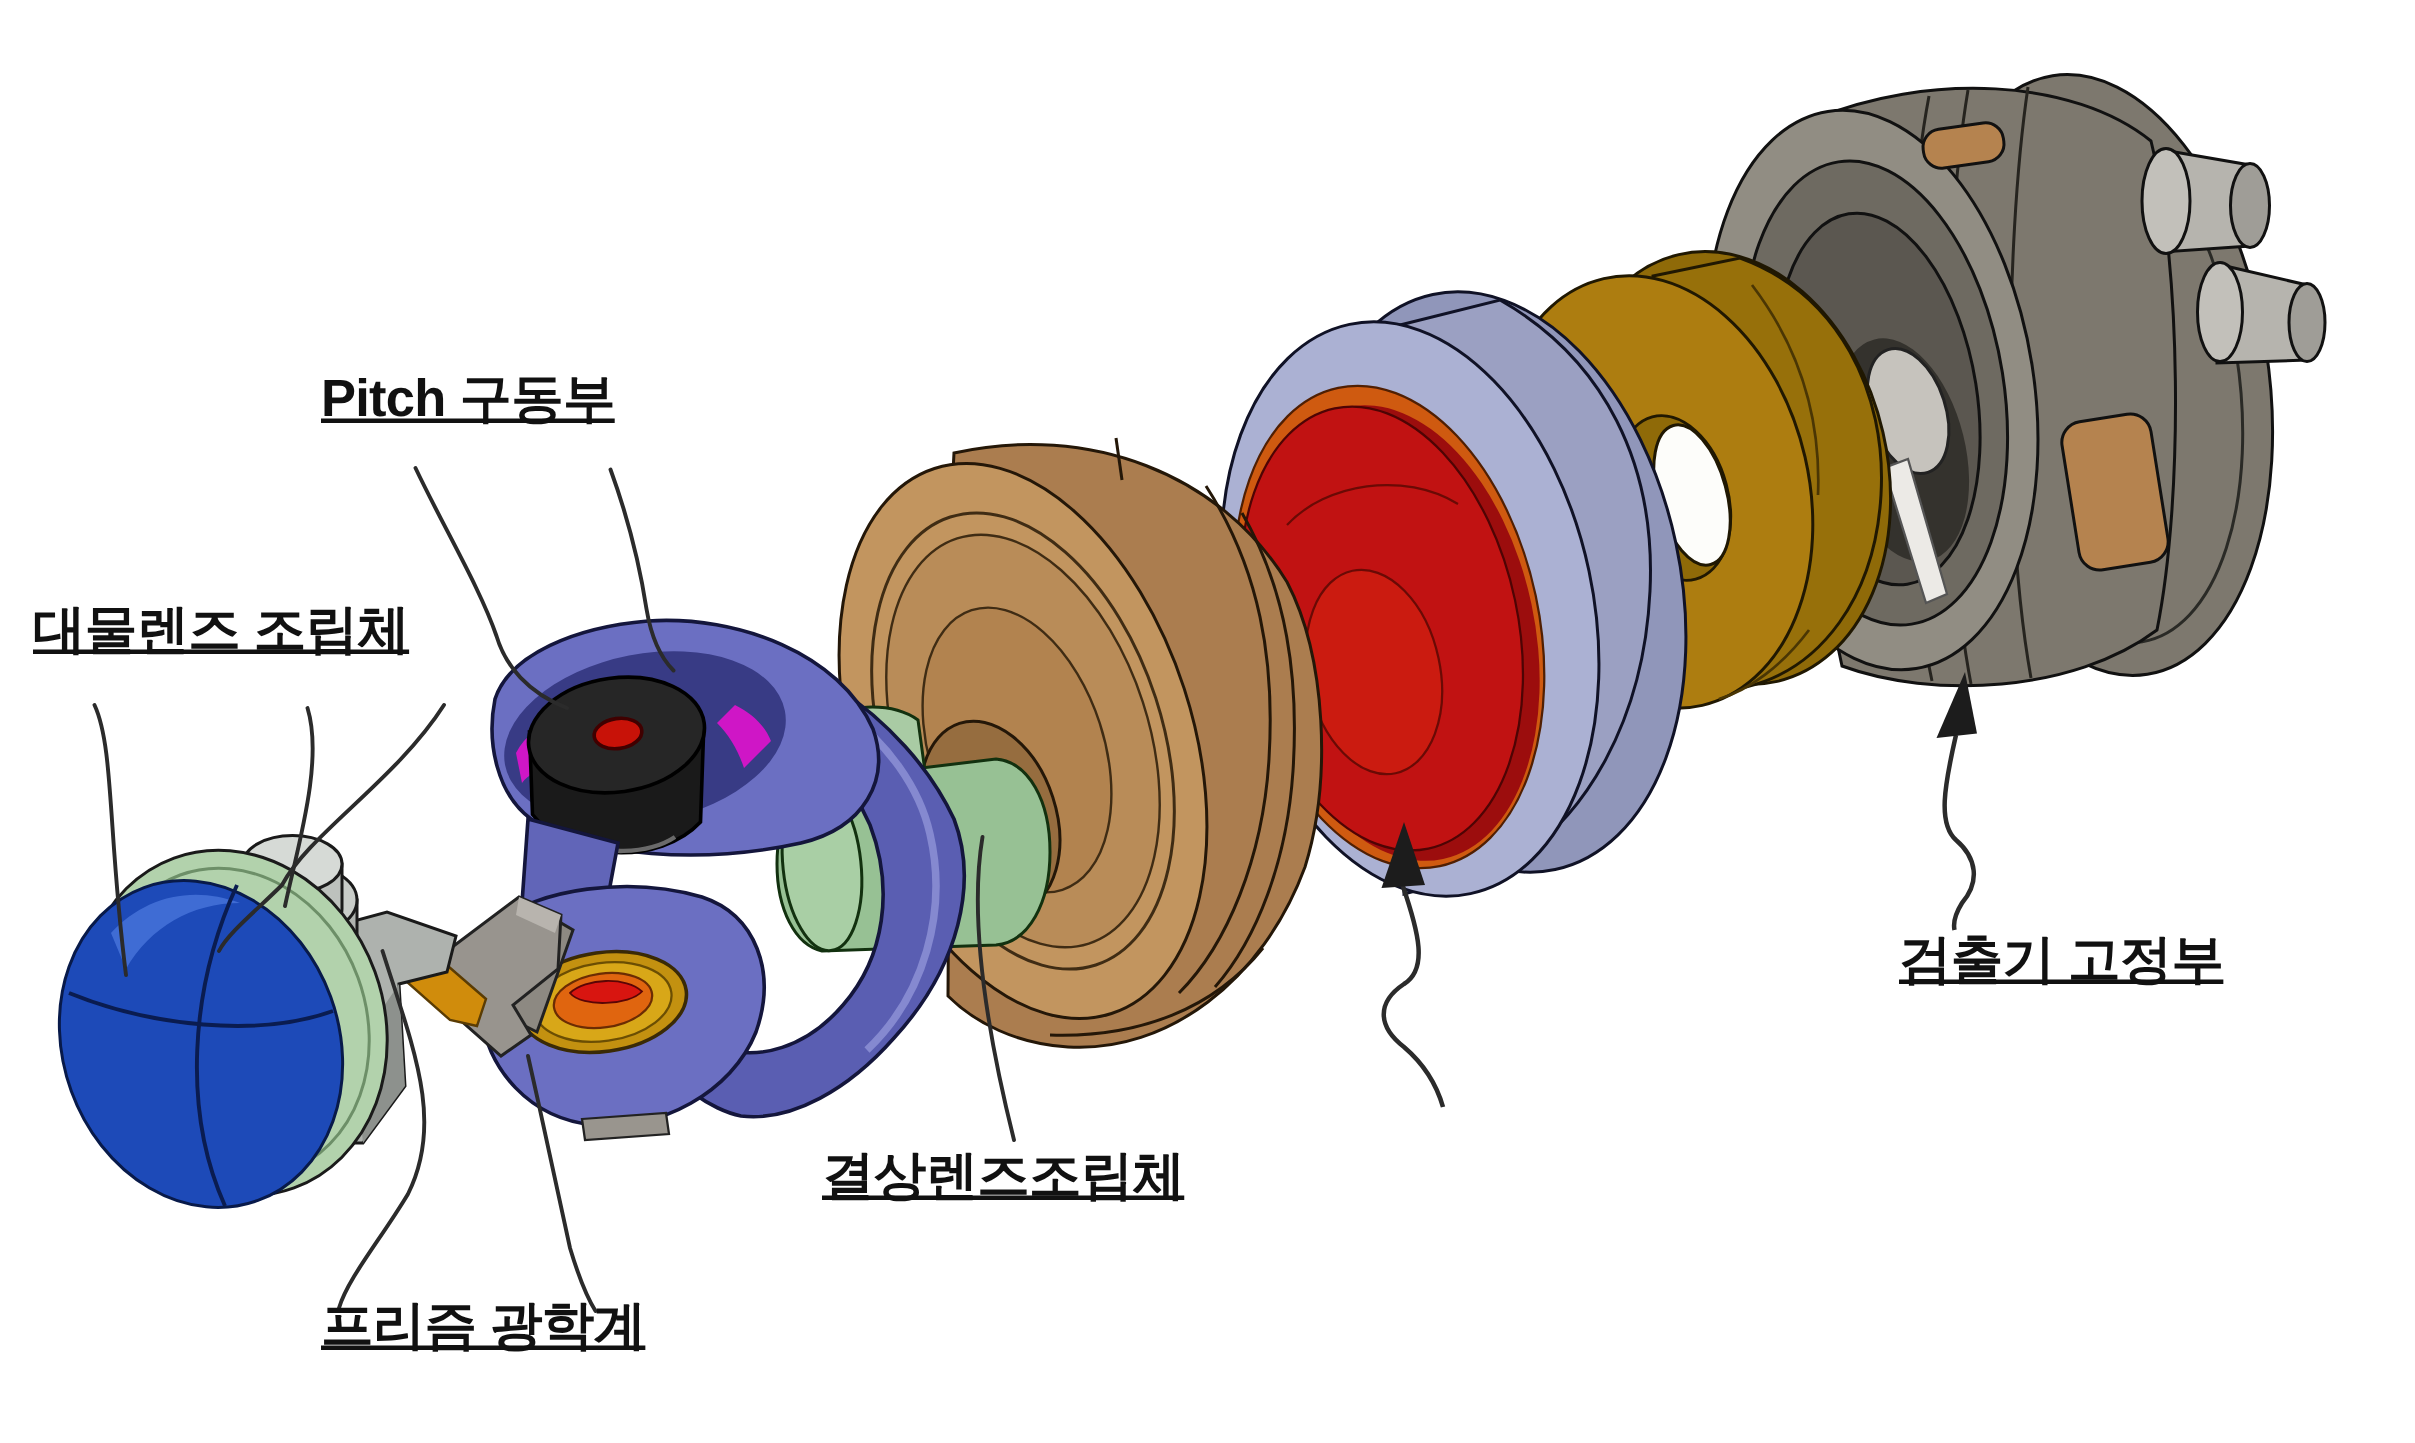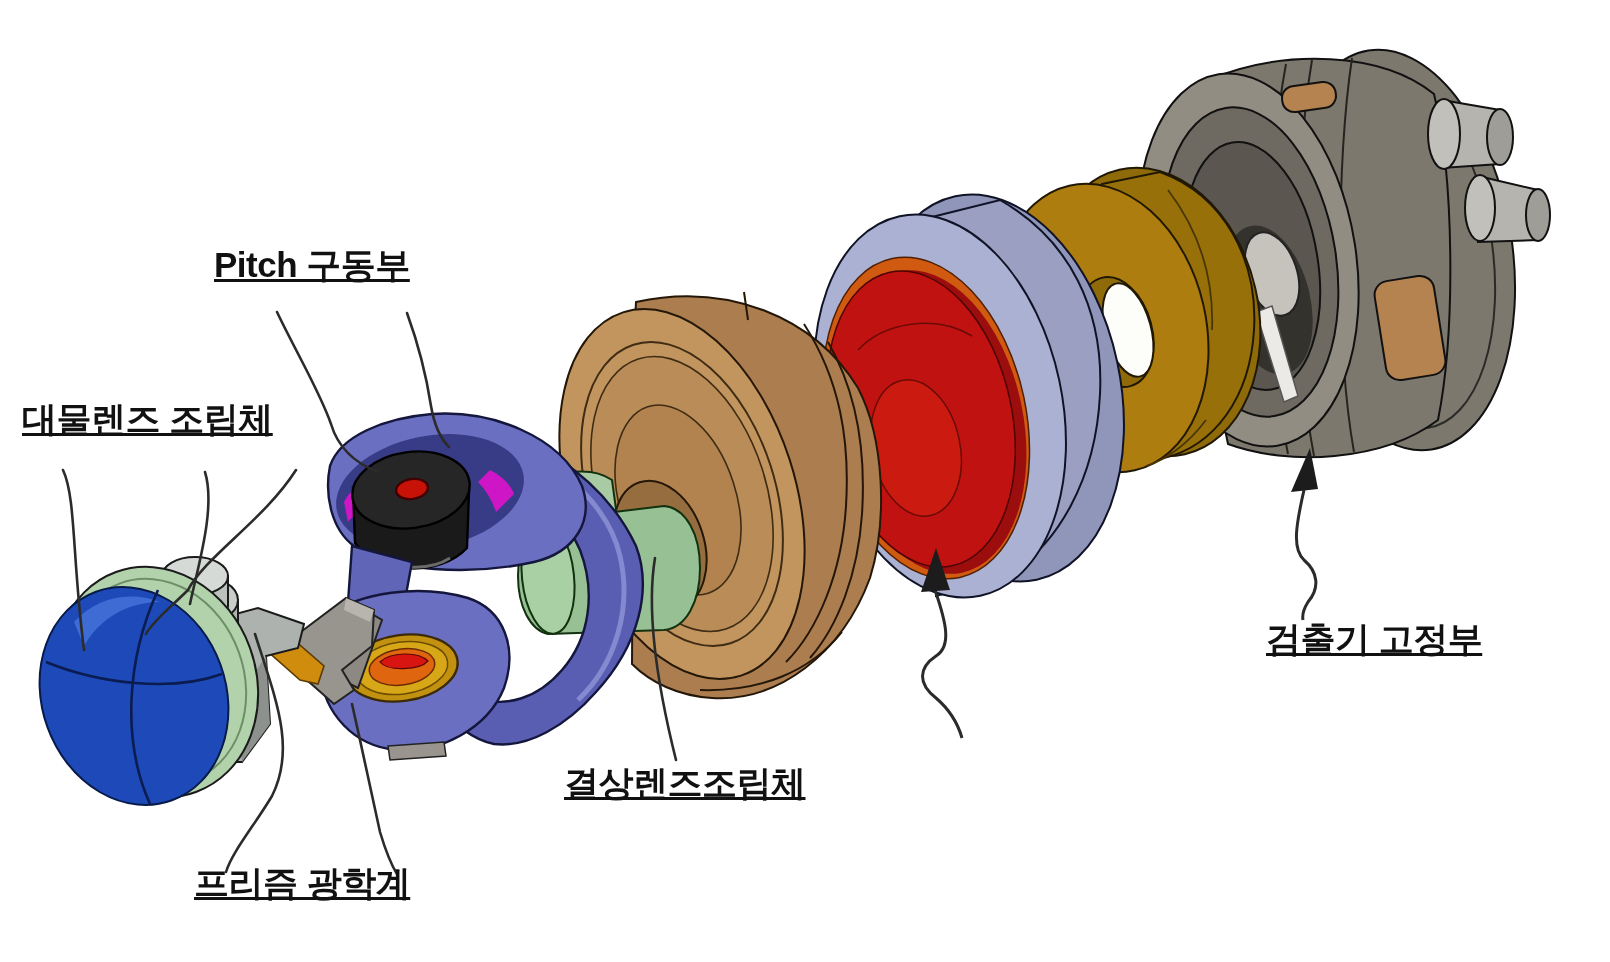--- a/index.html
+++ b/index.html
@@ -163,17 +163,17 @@
     <path d="M936,548 L921,592 L950,590 Z" fill="#1c1c1c" stroke="none"></path>
   </g>
   <g>
     <path d="M1304,490 C1296,525 1292,549 1304,560 C1318,572 1320,588 1308,602 C1303,610 1302,615 1303,620" fill="none" stroke="#2b2b2b" stroke-width="3"></path>
     <path d="M1310,448 L1291,492 L1318,489 Z" fill="#1c1c1c" stroke="none"></path>
   </g>
 </svg>
 
 <div class="label" style="left:214px;top:242px;">Pitch 구동부</div>
 <div class="label" style="left:22px;top:396px;">대물렌즈 조립체</div>
-<div class="label" style="left:194px;top:860px;">프리즘 광학계</div>
-<div class="label" style="left:548px;top:760px;margin-left:16px;">결상렌즈조립체</div>
+<div class="label" style="left:214px;top:860px;">프리즘 광학계</div>
+<div class="label" style="left:548px;top:760px;">결상렌즈조립체</div>
 <div class="label" style="left:1244px;top:616px;margin-left:22px;">검출기 고정부</div>
 
 </div>
 
 </body></html>

